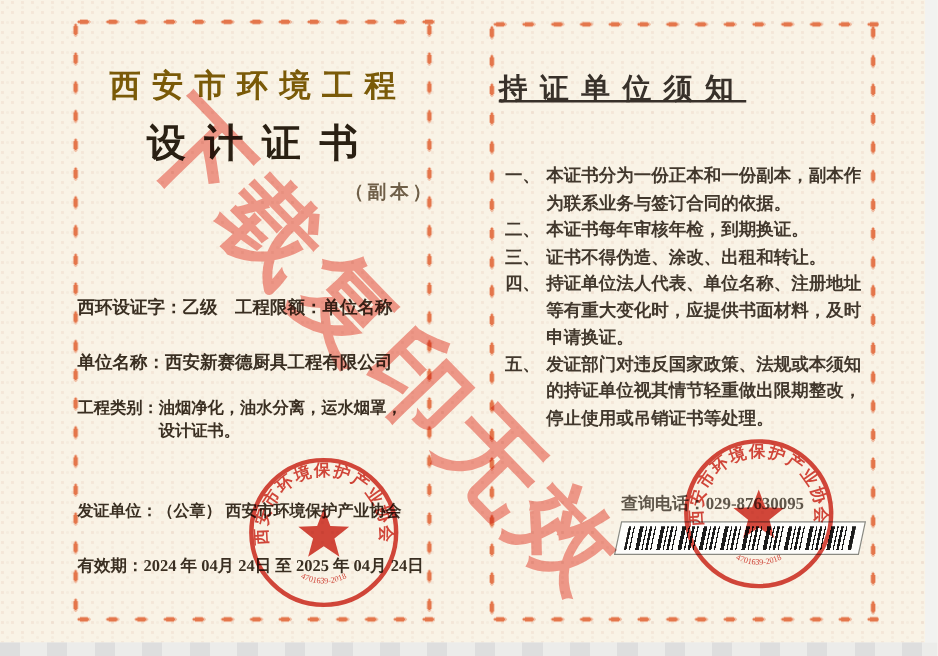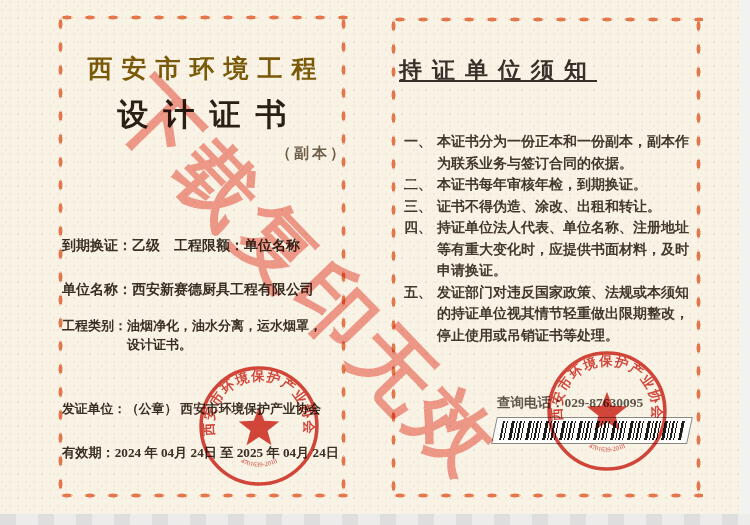--- a/index.html
+++ b/index.html
@@ -124,21 +124,21 @@
       <div class="orn orn-v orn-l"></div>
       <div class="orn orn-v orn-r"></div>
     </div>
 
     <div class="lp-title1">西安市环境工程</div>
     <div class="lp-title2">设计证书</div>
     <div class="lp-copy">（副本）</div>
 
 
     <div class="field f-grade">
-      <span class="flabel">到期换证：</span><span class="fvalue">乙级</span><span class="f-gap"></span><span class="flabel">工程限额：</span><span class="fvalue">单位名称</span>
+      <span class="flabel">西环设证字：</span><span class="fvalue">乙级</span><span class="f-gap"></span><span class="flabel">工程限额：</span><span class="fvalue">单位名称</span>
     </div>
 
     <div class="field f-company">
       <span class="flabel">单位名称：</span><span class="fvalue">西安新赛德厨具工程有限公司</span>
     </div>
 
     <div class="field f-category">
       <span class="flabel">工程类别：</span>
       <span class="fvlines">
         <span>油烟净化，油水分离，运水烟罩，</span>

